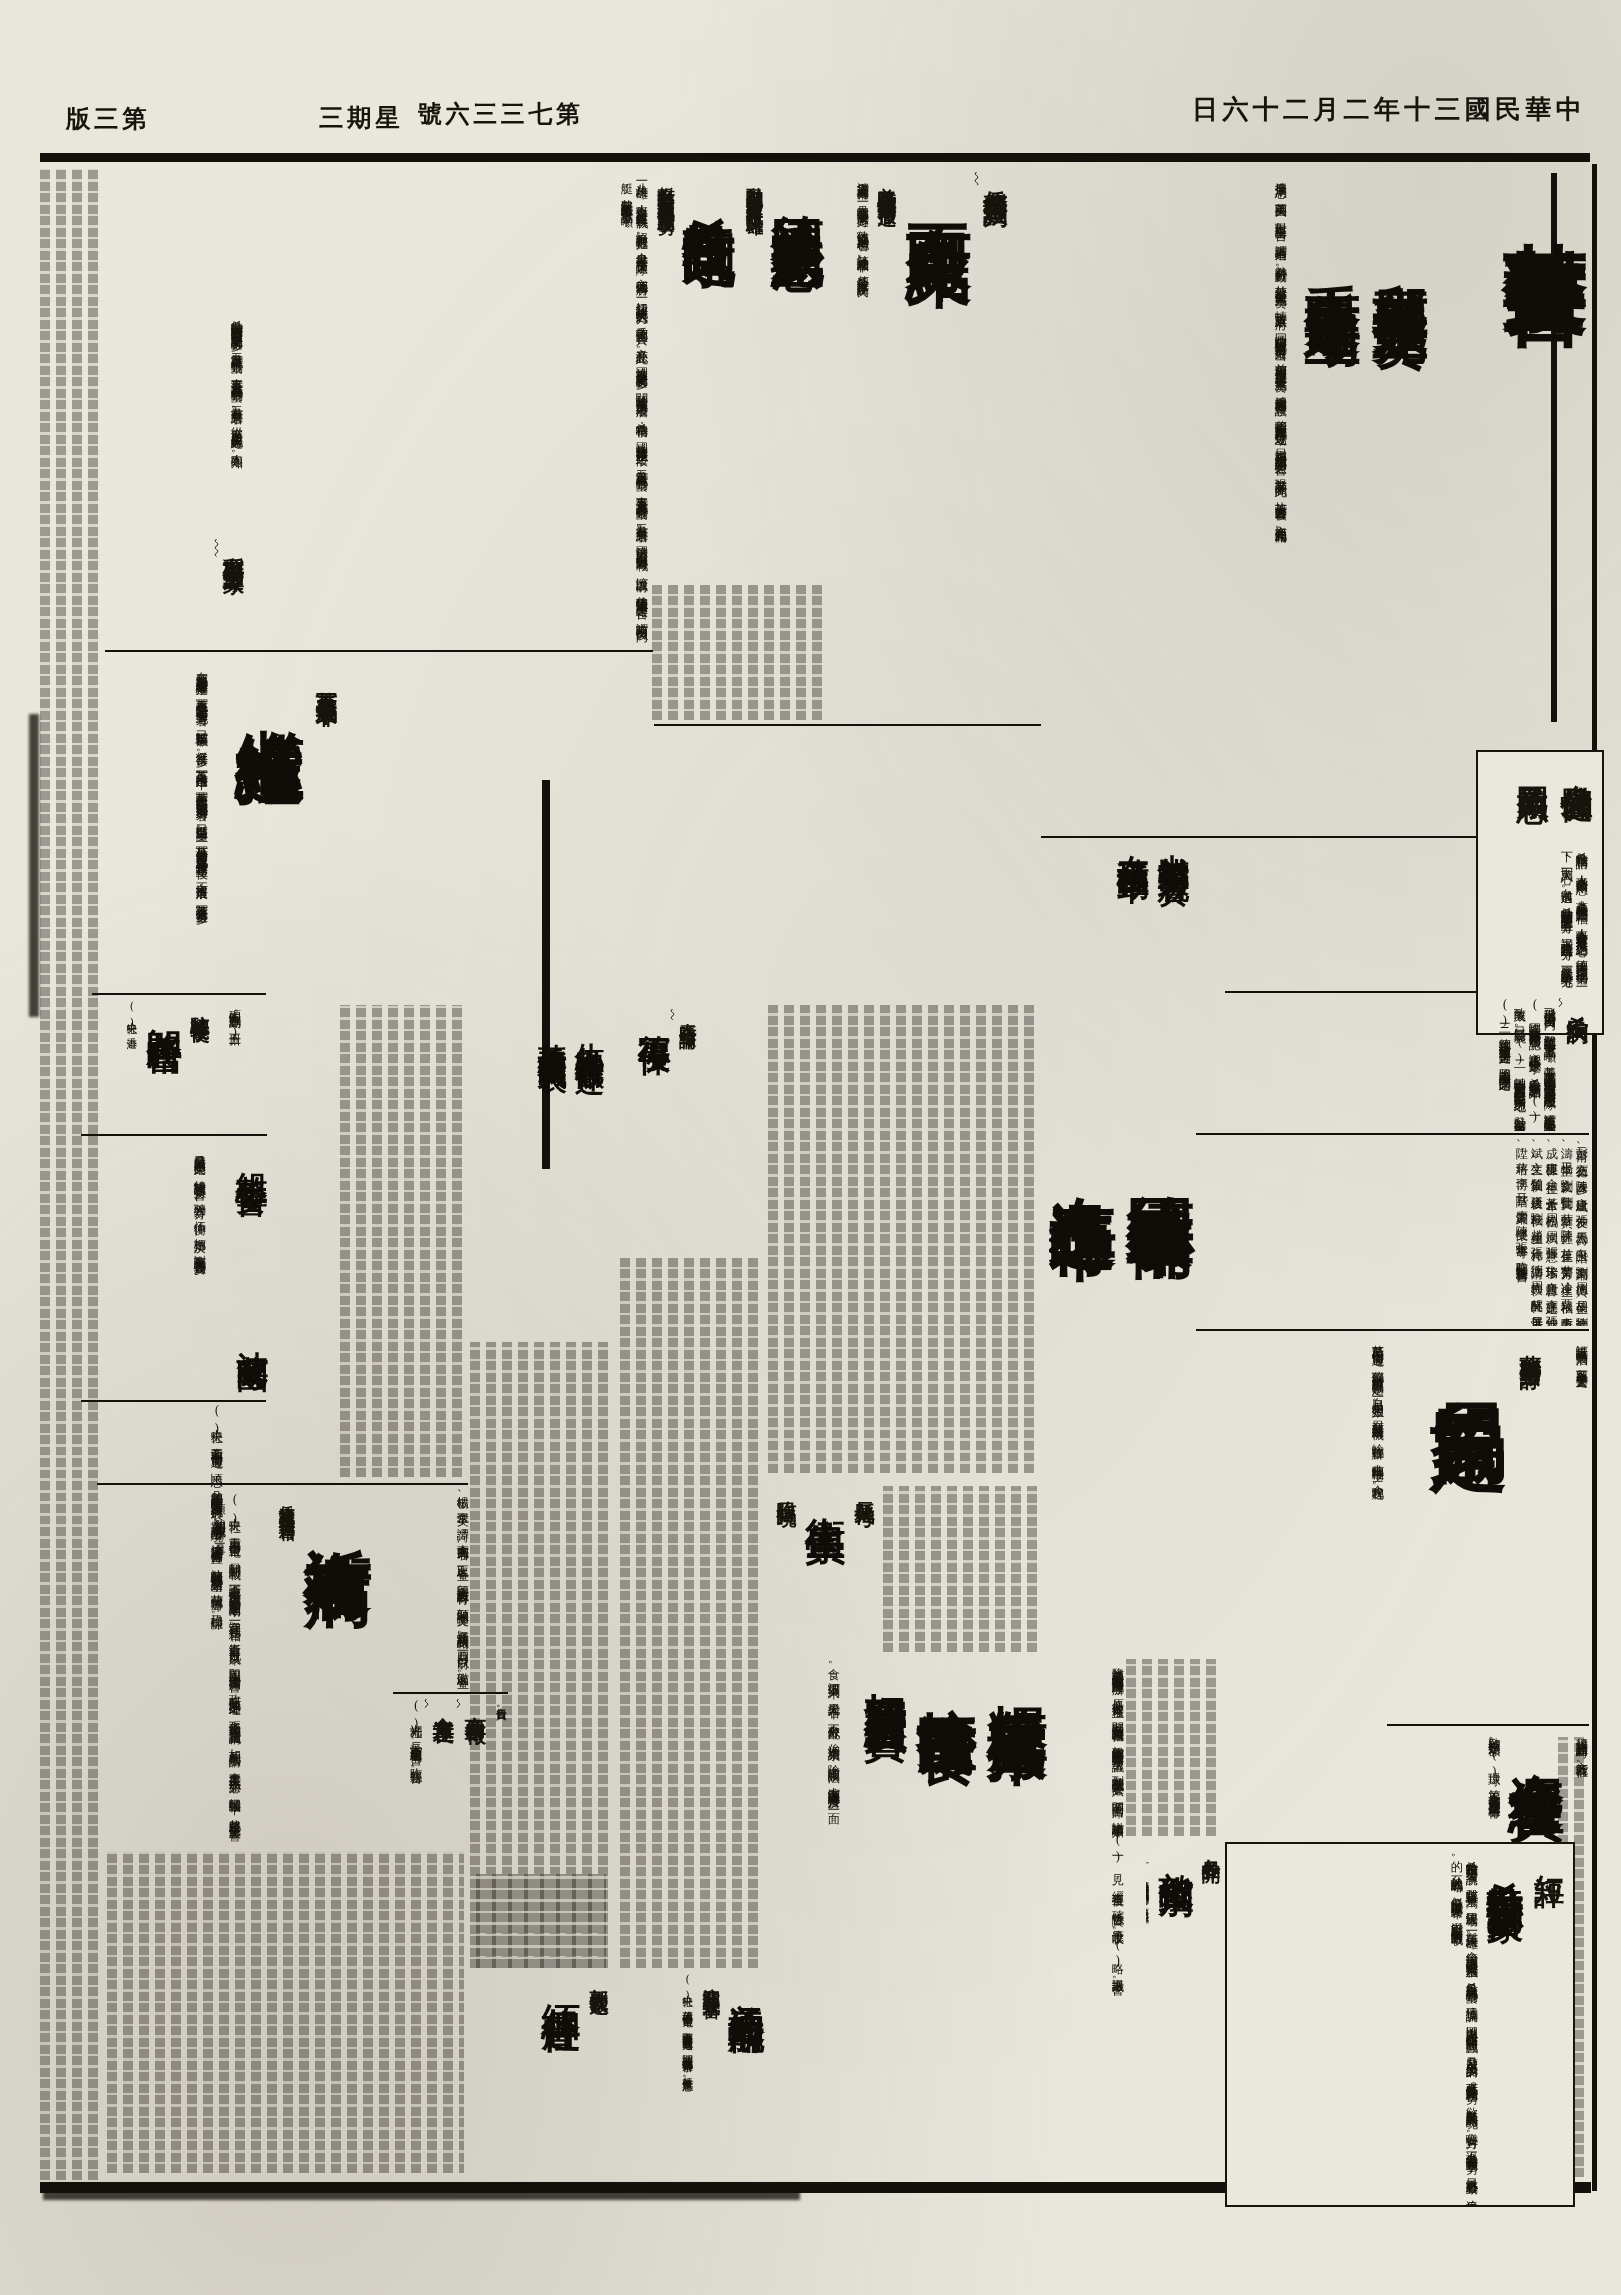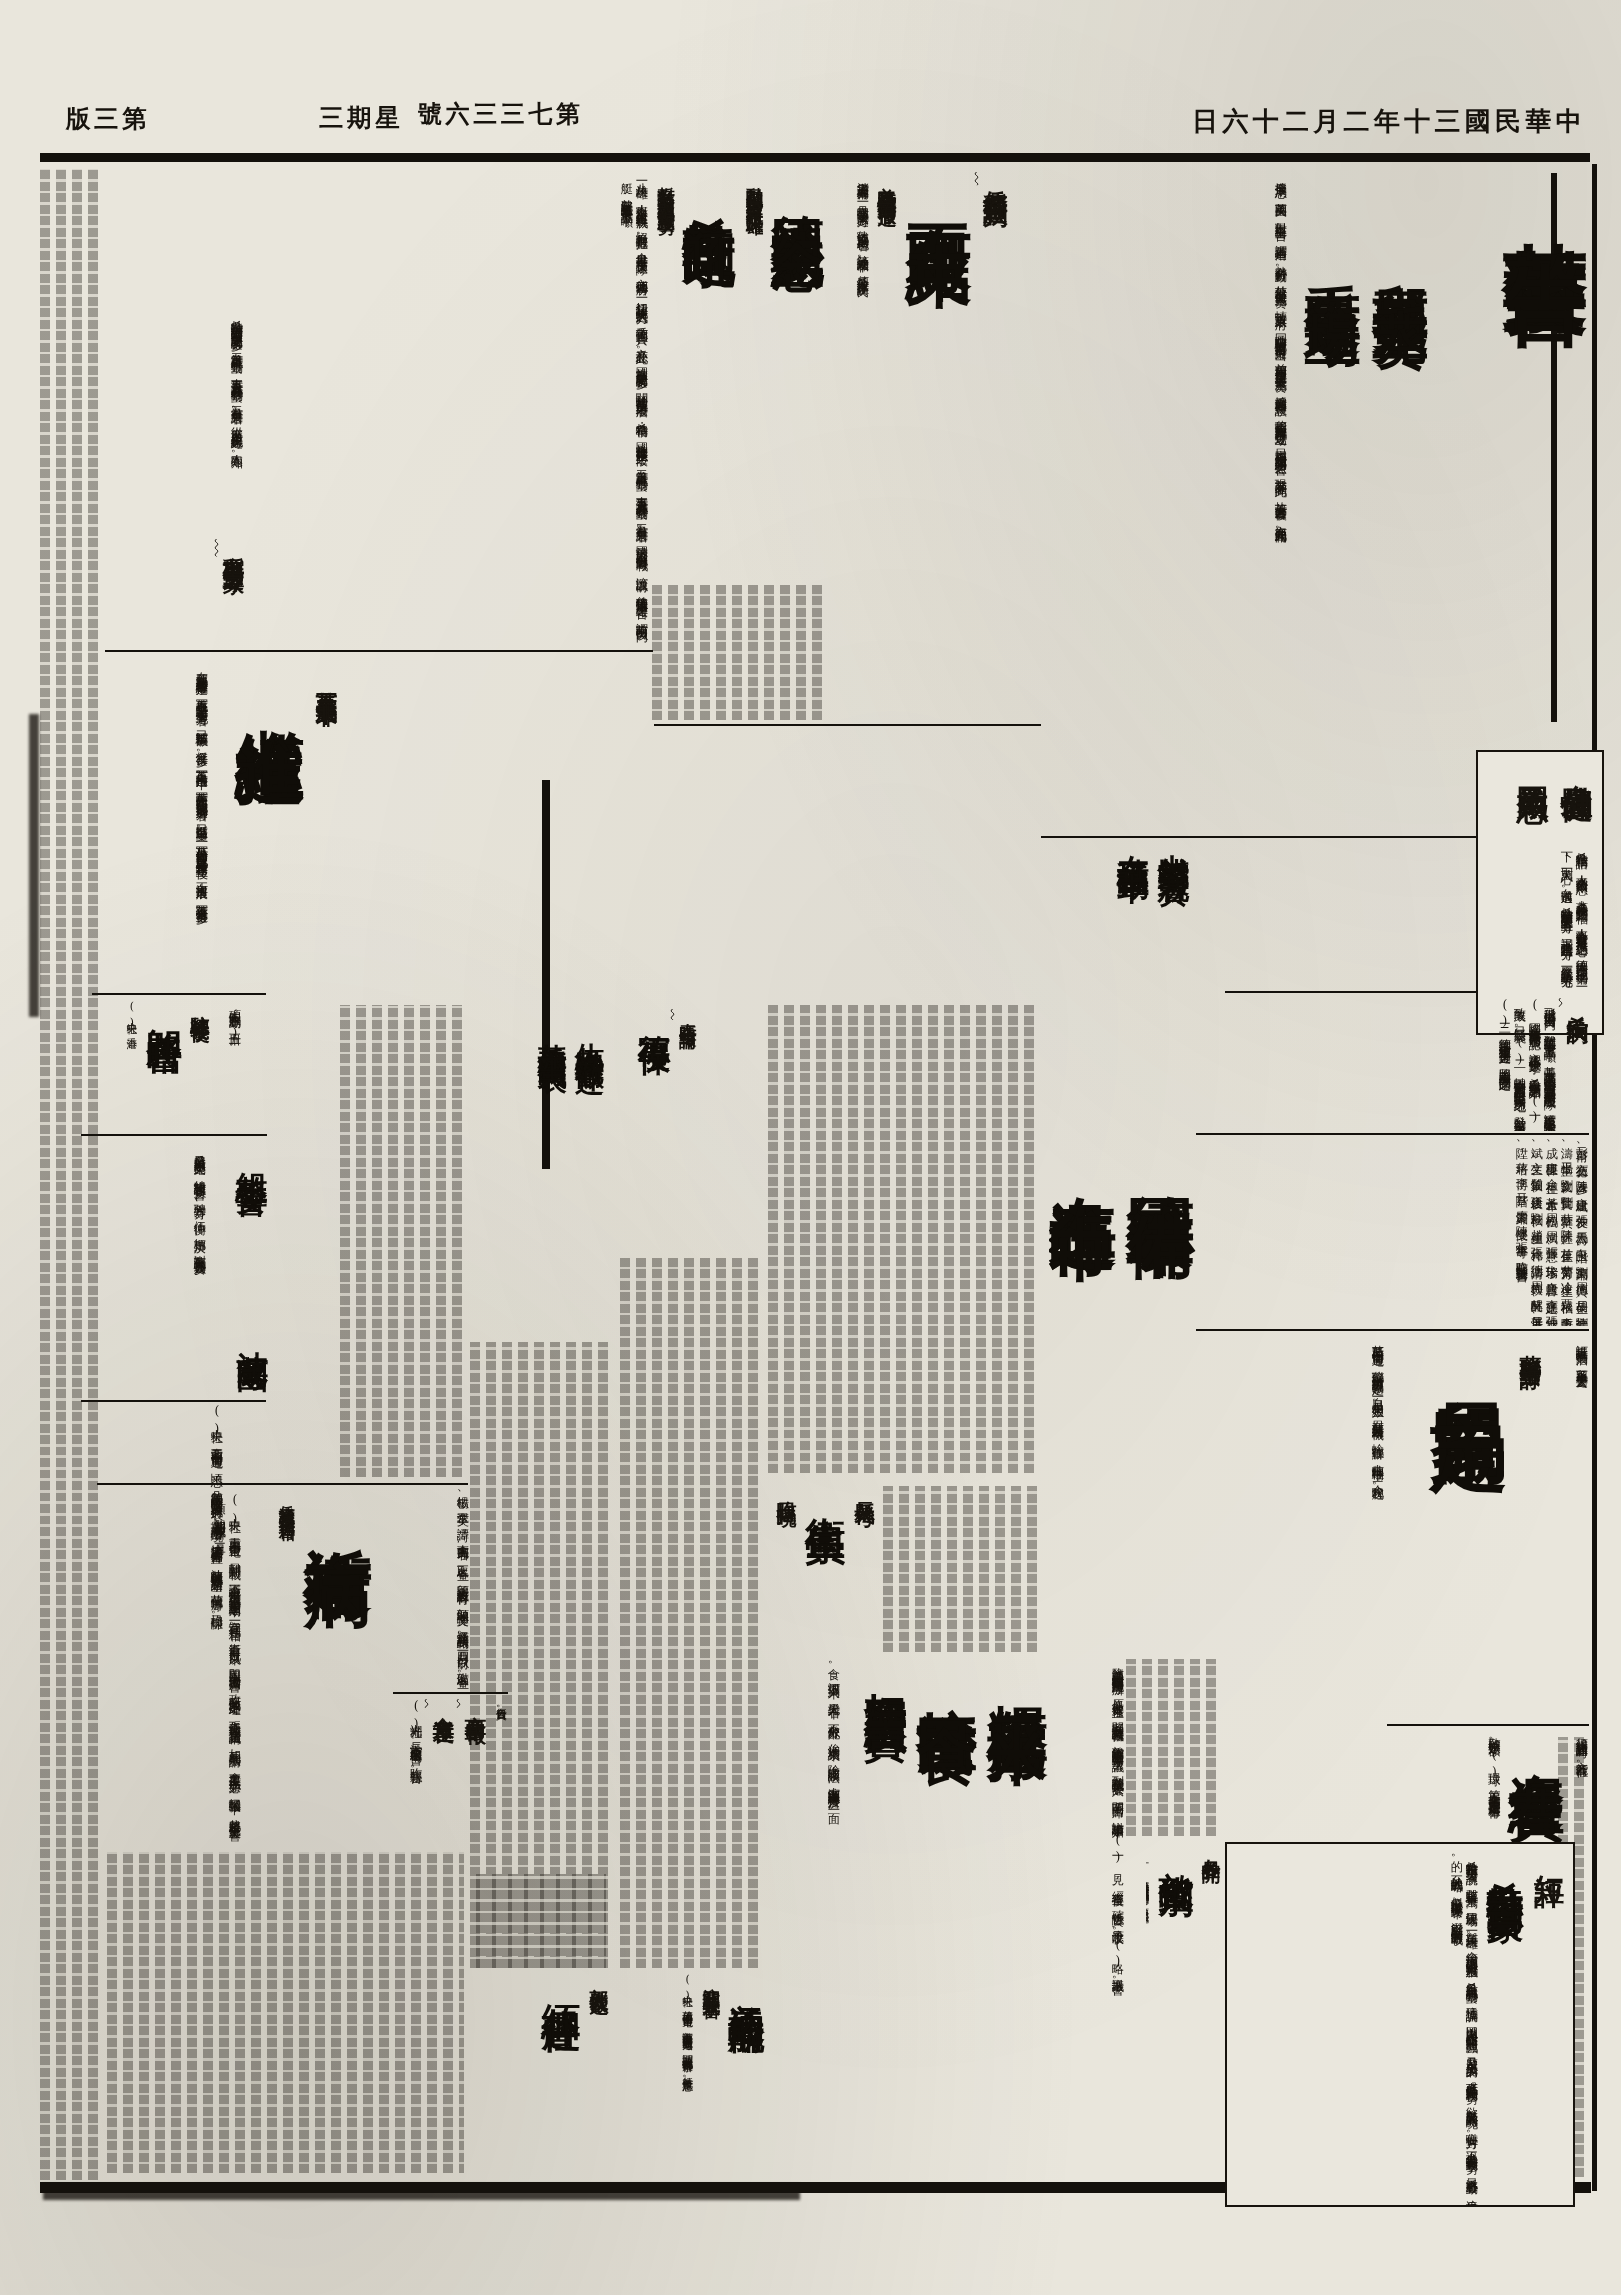--- a/index.html
+++ b/index.html
@@ -34,21 +34,21 @@
             mask-image:repeating-linear-gradient(90deg,#000 0 10px,transparent 10px 16px);
   }
   .smudge{position:absolute;background:#1b1712;filter:blur(1.4px);opacity:.8;}
   .masthead-item{position:absolute;font-weight:bold;white-space:nowrap;}
   .rtl{direction:rtl;unicode-bidi:bidi-override;}
 </style>
 </head>
 <body>
 
 <div id="page">
-  <div class="masthead-item rtl" style="right:36px;top:92px;font-size:26px;letter-spacing:4.3px;margin-top:12px;">中華民國三十年二月二十六日</div>
+  <div class="masthead-item rtl" style="right:36px;top:92px;font-size:26px;letter-spacing:4.3px;">中華民國三十年二月二十六日</div>
   <div class="masthead-item rtl" style="left:418px;top:98px;font-size:24px;letter-spacing:3.6px;font-family:Liberation Mono, monospace;">第七三三六號</div>
   <div class="masthead-item rtl" style="left:319px;top:101px;font-size:24.5px;letter-spacing:3.6px;">星期三</div>
   <div class="masthead-item rtl" style="left:66px;top:102px;font-size:24.5px;letter-spacing:3.6px;">第三版</div>
 
   <div class="smudge" style="left:43px;top:2184px;width:757px;height:16px;"></div>
   <div class="smudge" style="left:29px;top:714px;width:10px;height:303px;"></div>
 <div class="rule" style="left: 40px; top: 153px; width: 1550px; height: 9.4px;"></div>
     <div class="rule" style="left: 105px; top: 650px; width: 548px; height: 2.2px;"></div>
     <div class="rule" style="left: 654px; top: 724px; width: 387px; height: 2.2px;"></div>
     <div class="rule" style="left: 1041px; top: 836px; width: 548px; height: 2.2px;"></div>

